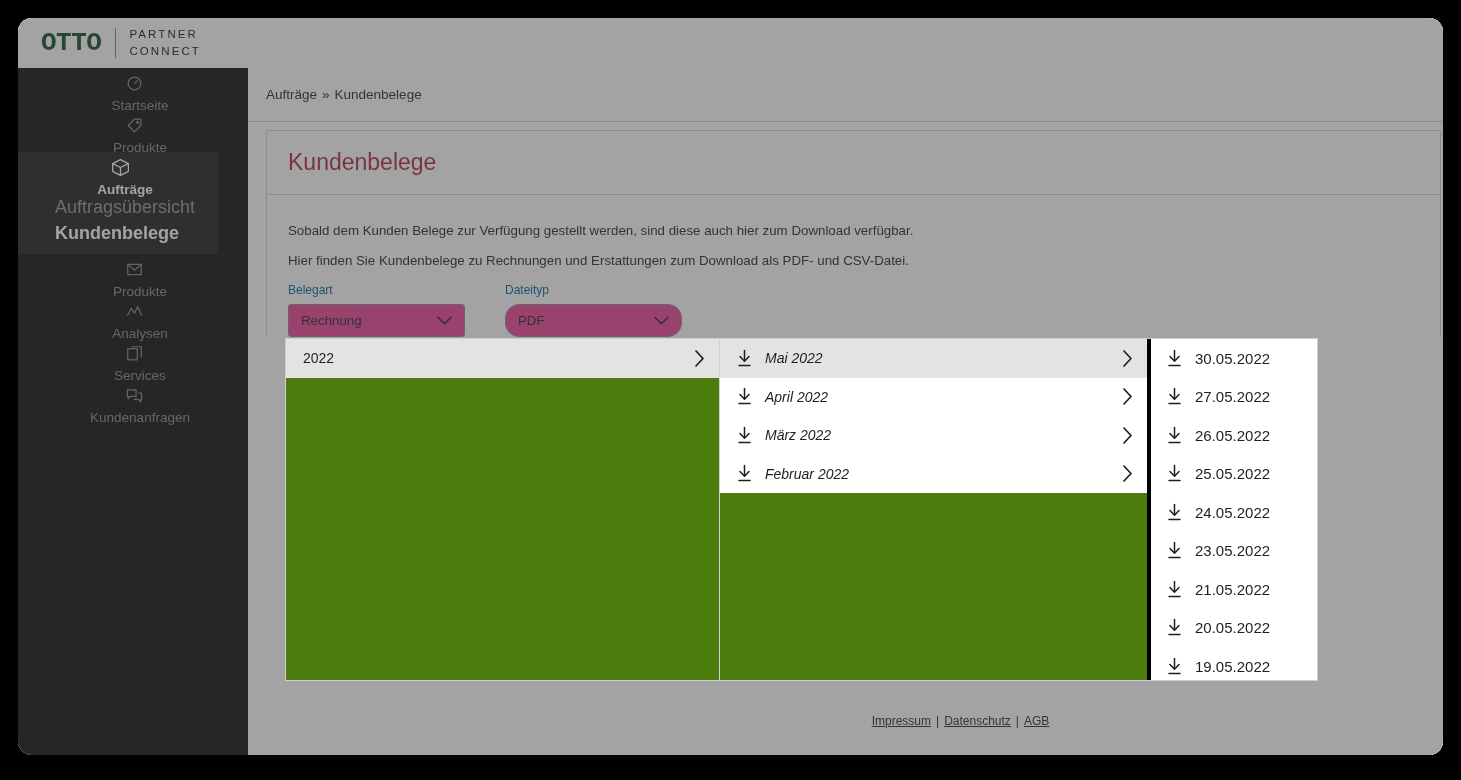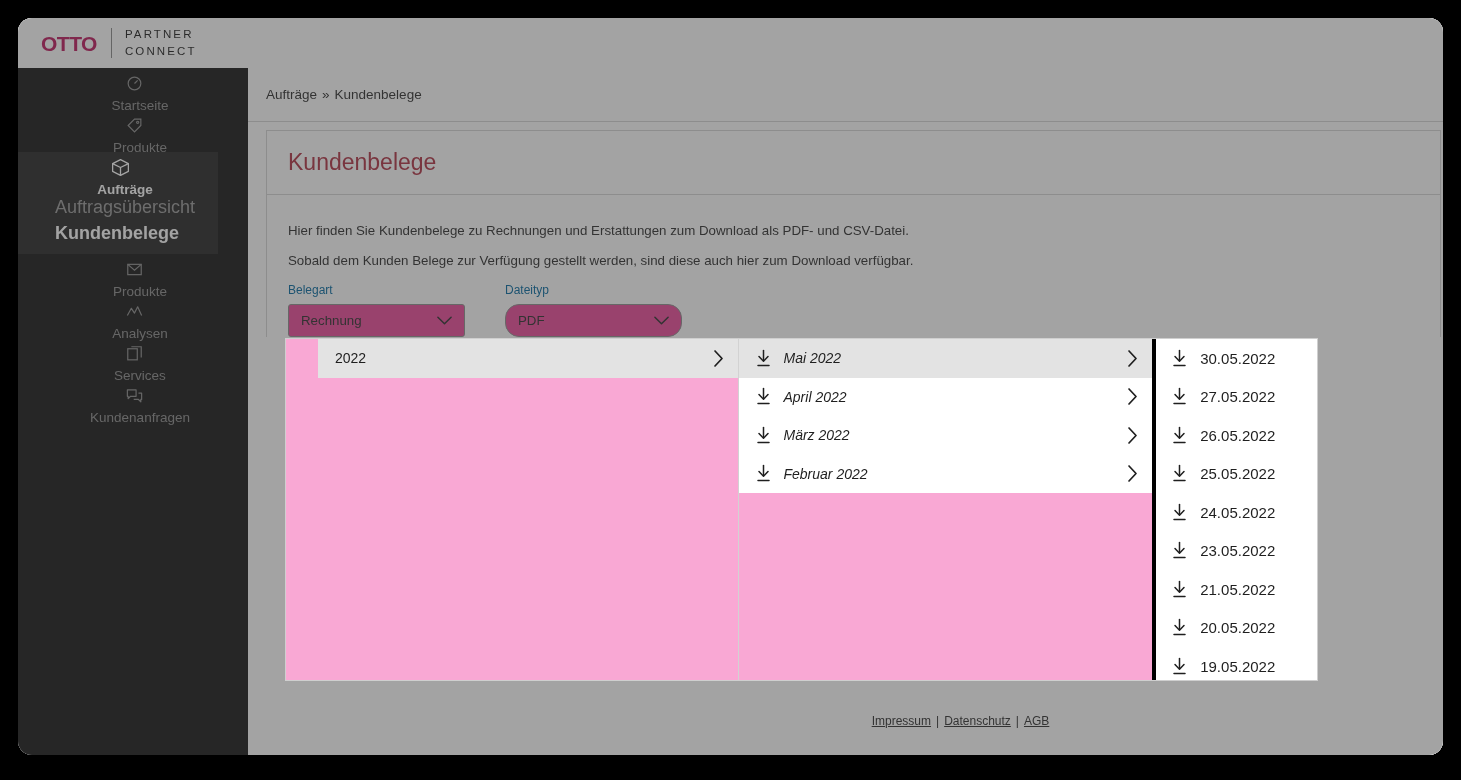--- a/index.html
+++ b/index.html
@@ -35,25 +35,25 @@
     position: absolute;
     left: 0; top: 0;
     width: 100%;
     height: 50px;
     background: #ffffff;
     display: flex;
     align-items: center;
     padding-left: 23px;
   }
   .logo-otto {
-    font-family: Liberation Sans, sans-serif;
+    font-family: Liberation Mono, monospace;
     font-weight: 700;
-    font-size: 21px;
+    font-size: 26px;
     letter-spacing: -0.5px;
-    color: #be185d;
+    color: #14532d;
     line-height: 1;
   }
   .logo-divider {
     width: 1px;
     height: 30px;
     background: #8a8a8a;
     margin: 0 13px 0 14px;
   }
   .logo-sub {
     font-family: "Liberation Sans", sans-serif;
@@ -191,25 +191,24 @@
     pointer-events: none;
   }
 
   
   #browser {
     position: absolute;
     left: 267px;
     top: 320px;
     width: 1033px;
     height: 343px;
-    background: #f9a8d4;
+    background: #4d7c0f;
     border: 1px solid #cfcfcf;
     display: flex;
     overflow: hidden;
-    padding-left: 32px;
   }
   .col {
     height: 100%;
     overflow: hidden;
   }
   #col-years  { width: 434px; border-right: 1px solid #d2d2d2; }
   #col-months { width: 431px; border-right: 4px solid #000000; font-style: italic; }
   #col-days   { width: 166px; }
 
   .row {
@@ -356,22 +355,22 @@
         <span>Aufträge</span>
         <span class="crumb-sep">»</span>
         <span>Kundenbelege</span>
       </div>
 
       <div id="card">
         <div id="card-header">
           <h1 id="page-title">Kundenbelege</h1>
         </div>
         <div id="card-body">
+          <p class="intro-line">Sobald dem Kunden Belege zur Verfügung gestellt werden, sind diese auch hier zum Download verfügbar.</p>
           <p class="intro-line">Hier finden Sie Kundenbelege zu Rechnungen und Erstattungen zum Download als PDF- und CSV-Datei.</p>
-          <p class="intro-line">Sobald dem Kunden Belege zur Verfügung gestellt werden, sind diese auch hier zum Download verfügbar.</p>
 
           <div id="filters">
 
             <div>
               <div class="filter-label">Belegart</div>
               <div class="select-box wide">
                 <span>Rechnung</span>
                 <span>
                   <svg width="17" height="11" viewBox="0 0 18 11" fill="none" stroke="#2c2c2c" stroke-width="1.6" stroke-linecap="round" stroke-linejoin="round">
                     <path d="M2 2 L9 9 L16 2"></path>

